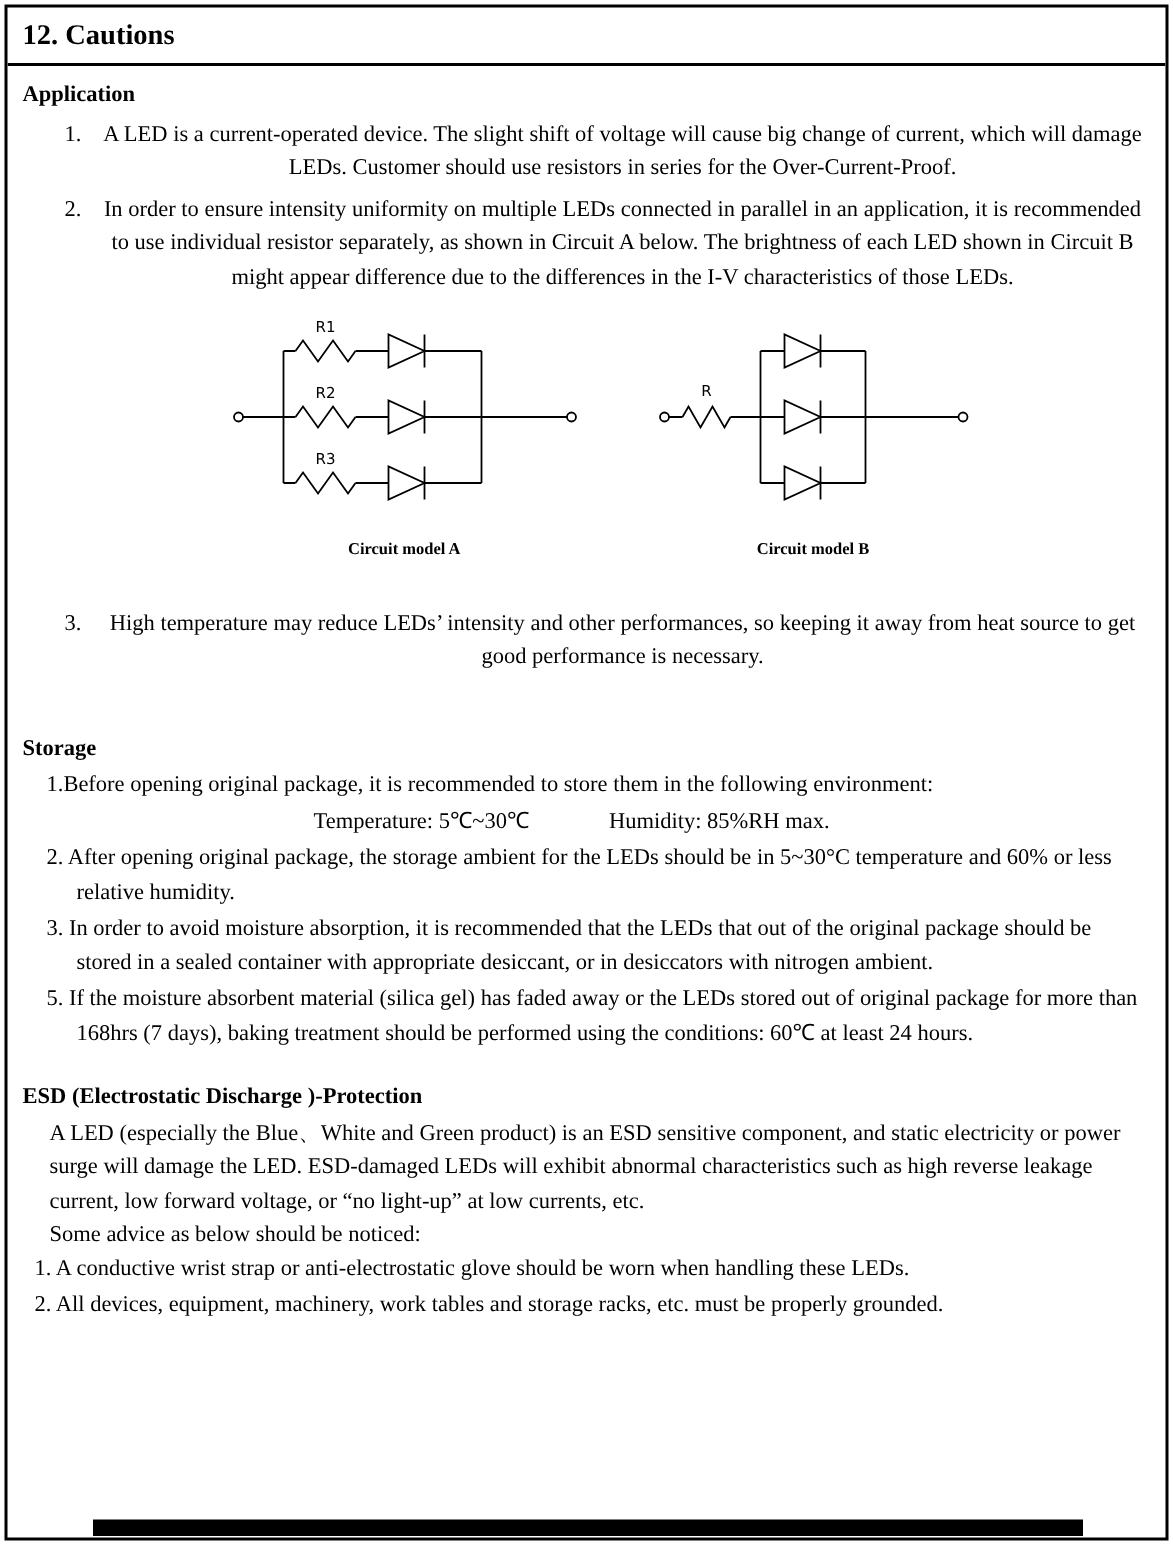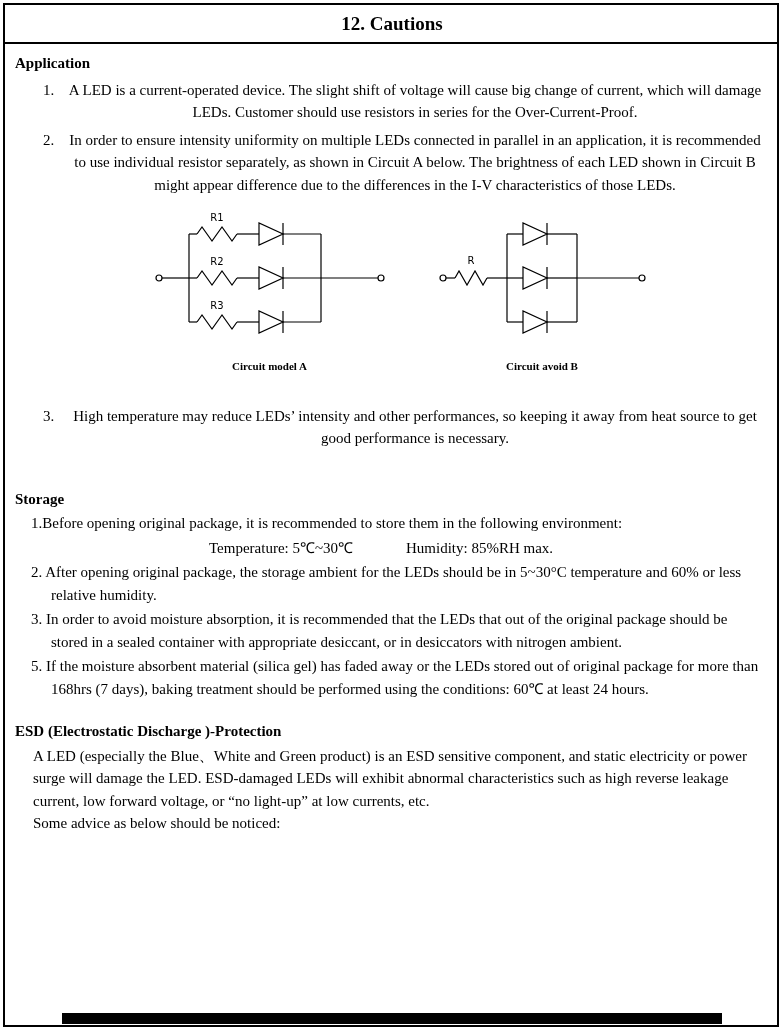--- a/index.html
+++ b/index.html
@@ -15,21 +15,20 @@
     width: 776px; height: 1024px;
     border: 2px solid #000;
     background: #fff;
     overflow: hidden;
   }
   .title-bar {
     border-bottom: 2px solid #000;
     padding: 8px 8px 7px 10px;
     font-weight: bold;
     font-size: 19px;
-    text-align: center;
   }
   .content {
     padding: 8px 14px 0 10px;
     font-size: 15px;
     line-height: 1.5;
   }
   .heading { font-weight: bold; }
   .app-items { padding-left: 22px; margin-top: 4px; }
   .num-item { display: flex; margin-bottom: 5px; }
   .num-item .num { flex: 0 0 30px; padding-left: 6px; }
@@ -162,21 +161,21 @@
               <g>
                 <line class="wire" x1="72" y1="114" x2="88" y2="114"></line>
                 <path class="node" d="M88,103 L88,125 L112,114 Z"></path>
                 <line class="wire" x1="112" y1="103" x2="112" y2="125"></line>
                 <line class="wire" x1="112" y1="114" x2="142" y2="114"></line>
               </g>
 
               <line class="wire" x1="142" y1="70" x2="204" y2="70"></line>
               <circle class="node" cx="207" cy="70" r="3"></circle>
             </svg>
-            <div class="circuit-caption">Circuit avoid B</div>
+            <div class="circuit-caption">Circuit model B</div>
           </div>
 
         </div>
 
         <div class="num-item">
           <span class="num">3.</span>
           <span class="txt">High temperature may reduce LEDs’ intensity and other performances, so keeping it away from heat source to get good performance is necessary.</span>
         </div>
       </div>
     </div>
@@ -194,19 +193,23 @@
         <div class="hang">5. If the moisture absorbent material (silica gel) has faded away or the LEDs stored out of original package for more than 168hrs (7 days), baking treatment should be performed using the conditions: 60℃ at least 24 hours.</div>
       </div>
     </div>
 
     <div class="esd-section">
       <div class="heading">ESD (Electrostatic Discharge )-Protection</div>
       <div class="esd-body">
         <div>A LED (especially the Blue、White and Green product) is an ESD sensitive component, and static electricity or power surge will damage the LED. ESD-damaged LEDs will exhibit abnormal characteristics such as high reverse leakage current, low forward voltage, or “no light-up” at low currents, etc.</div>
         <div>Some advice as below should be noticed:</div>
       </div>
+      <div class="esd-advice">
+        <div class="hang">1. A conductive wrist strap or anti-electrostatic glove should be worn when handling these LEDs.</div>
+        <div class="hang">2. All devices, equipment, machinery, work tables and storage racks, etc. must be properly grounded.</div>
+      </div>
     </div>
 
   </div>
 
   <div class="bottom-bar"></div>
 
 </div>
 
 </body></html>

